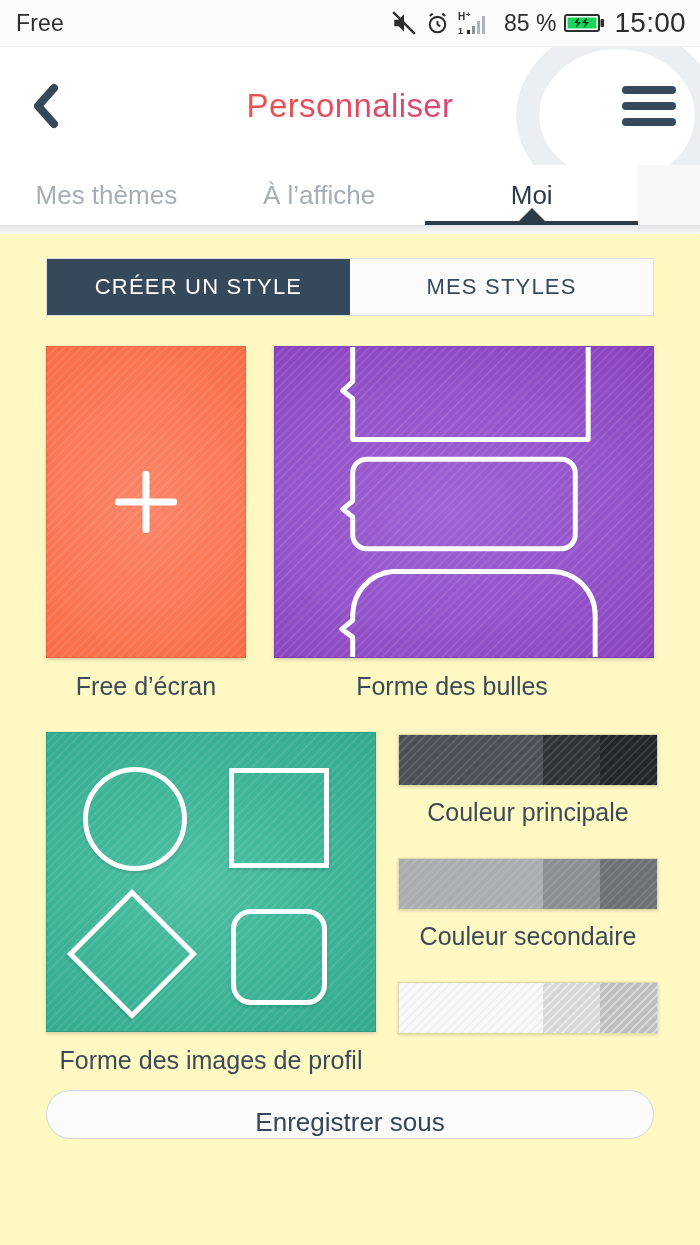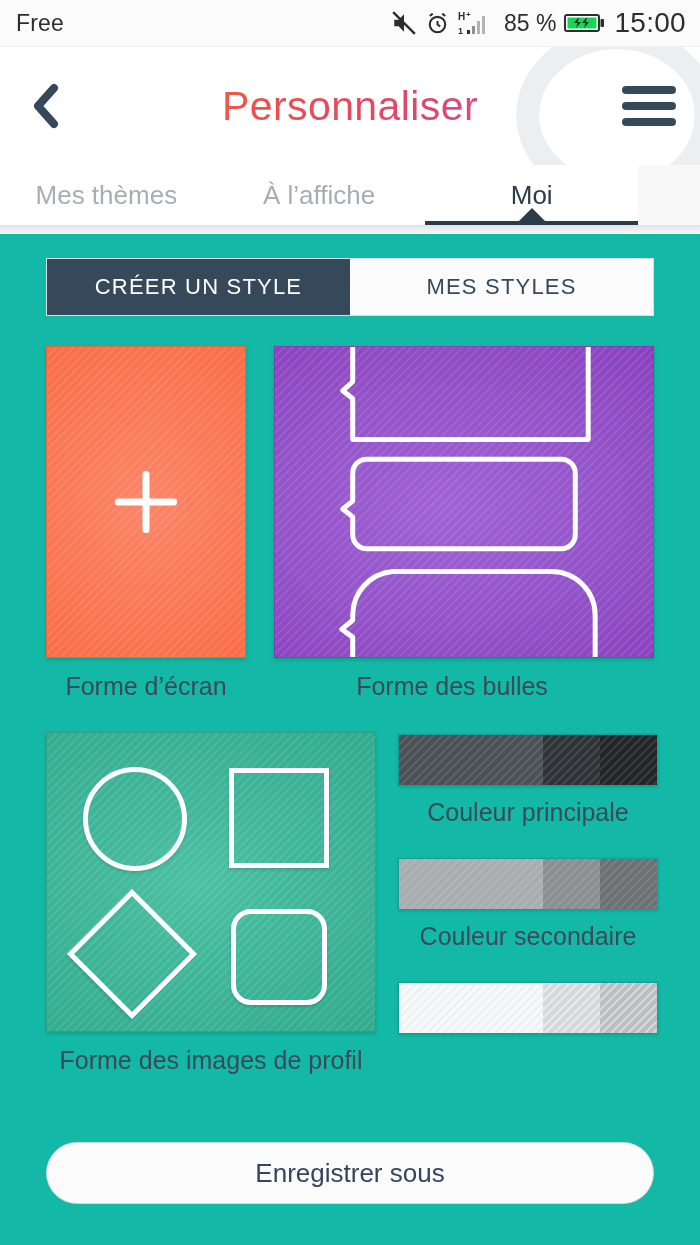--- a/index.html
+++ b/index.html
@@ -35,21 +35,21 @@
     width: 210px; height: 210px; pointer-events: none;
   }
   .back-btn {
     position: absolute; left: 16px; top: 28px;
     width: 58px; height: 62px; display: flex; align-items: center; justify-content: center;
     cursor: pointer;
   }
   .title {
     position: absolute; left: 0; top: 0; width: 700px; height: 118px;
     display: flex; align-items: center; justify-content: center;
-    font-size: 41px; font-weight: 400; letter-spacing: .4px;
+    font-size: 33px; font-weight: 400; letter-spacing: .4px;
     background: linear-gradient(90deg, #f7913c 0%, #f2713f 18%, #ea4f4f 38%, #e04669 58%, #c9519c 78%, #8f5bd4 100%);
     -webkit-background-clip: text; background-clip: text;
     -webkit-text-fill-color: transparent; color: transparent;
   }
   .menu-btn {
     position: absolute; right: 18px; top: 30px;
     width: 66px; height: 58px; display: flex; flex-direction: column;
     align-items: center; justify-content: center; gap: 8px; cursor: pointer;
   }
   .menu-bar { width: 54px; height: 8px; border-radius: 4px; background: #36495a; }
@@ -71,21 +71,21 @@
     position: absolute; bottom: 4px; left: 50%; transform: translateX(-50%);
     width: 0; height: 0; border-left: 13px solid transparent;
     border-right: 13px solid transparent; border-bottom: 13px solid #2b3b48;
   }
   .tabs-shadow {
     position: absolute; top: 225px; left: 0; width: 700px; height: 9px;
     background: linear-gradient(180deg, rgba(170,180,190,.30), rgba(170,180,190,0));
   }
 
   
-  .content { position: absolute; top: 234px; left: 0; width: 700px; height: 1011px; background: #14b8a6; }
+  .content { position: absolute; top: 234px; left: 0; width: 700px; height: 1011px; background: #fef9c3; }
 
   
   .segmented {
     position: absolute; left: 46px; top: 24px; width: 608px; height: 58px;
     display: flex; border: 1px solid #d9dee2; background: #fbfbfb;
   }
   .seg {
     flex: 1; display: flex; align-items: center; justify-content: center;
     font-size: 22px; letter-spacing: 1.2px; cursor: pointer; color: #36495a;
   }
@@ -143,23 +143,23 @@
   .swatch-seg { position: relative; height: 100%; }
   .swatch-seg .stripes { background-image: repeating-linear-gradient(135deg,
       rgba(255,255,255,.10) 0px, rgba(255,255,255,.10) 2px,
       rgba(255,255,255,0) 2px, rgba(255,255,255,0) 6px); }
   #swatch-primary   { left: 398px; top: 500px; width: 260px; height: 52px; }
   #swatch-secondary { left: 398px; top: 624px; width: 260px; height: 52px; }
   #swatch-accent    { left: 398px; top: 748px; width: 260px; height: 52px; }
 
   
   #save-button {
-    position: absolute; left: 46px; top: 908px; width: 608px; height: 62px;
+    position: absolute; left: 46px; top: 856px; width: 608px; height: 49px;
     border: 1px solid #ccd7e0; border-radius: 31px; background: #fbfbfc;
-    display: flex; align-items: center; justify-content: center;
+    display: flex; align-items: flex-end; justify-content: center;
     font-size: 26px; color: #34465a; cursor: pointer;
   }
 </style>
 </head>
 <body>
 
 <div class="screen">
 
   <div class="statusbar">
     <span class="carrier">Free</span>
@@ -246,21 +246,21 @@
       <div class="seg">
         <span>MES STYLES</span>
       </div>
     </div>
 
     <div class="card" id="wallpaper-card">
       <div class="stripes"></div>
       <span class="plus-v"></span>
       <span class="plus-h"></span>
     </div>
-    <div class="card-label" style="left:46px; top:438px; width:200px;">Forme d’écran</div>
+    <div class="card-label" style="left:46px; top:438px; width:200px;">Free d’écran</div>
 
     <div class="card" id="bubbles-card">
       <div class="stripes"></div>
       <svg viewBox="0 0 380 312" style="position:absolute;inset:0;width:100%;height:100%;">
         <g fill="none" stroke="#ffffff" stroke-width="5" stroke-linejoin="round" stroke-linecap="round">
           <path d="M78 -6 L78 35 L68 44 L78 52 L78 93 L315 93 L315 -6"></path>
           <path d="M92 113 h196 a14 14 0 0 1 14 14 v62 a14 14 0 0 1 -14 14 h-196 a14 14 0 0 1 -14 -14 v-18 l-10 -8 l10 -8 v-28 a14 14 0 0 1 14 -14 z"></path>
           <path d="M118 226 h160 a44 44 0 0 1 44 44 v52 h-244 v-30 l-11 -8 l11 -9 v-5 a44 44 0 0 1 40 -44 z"></path>
         </g>
       </svg>

